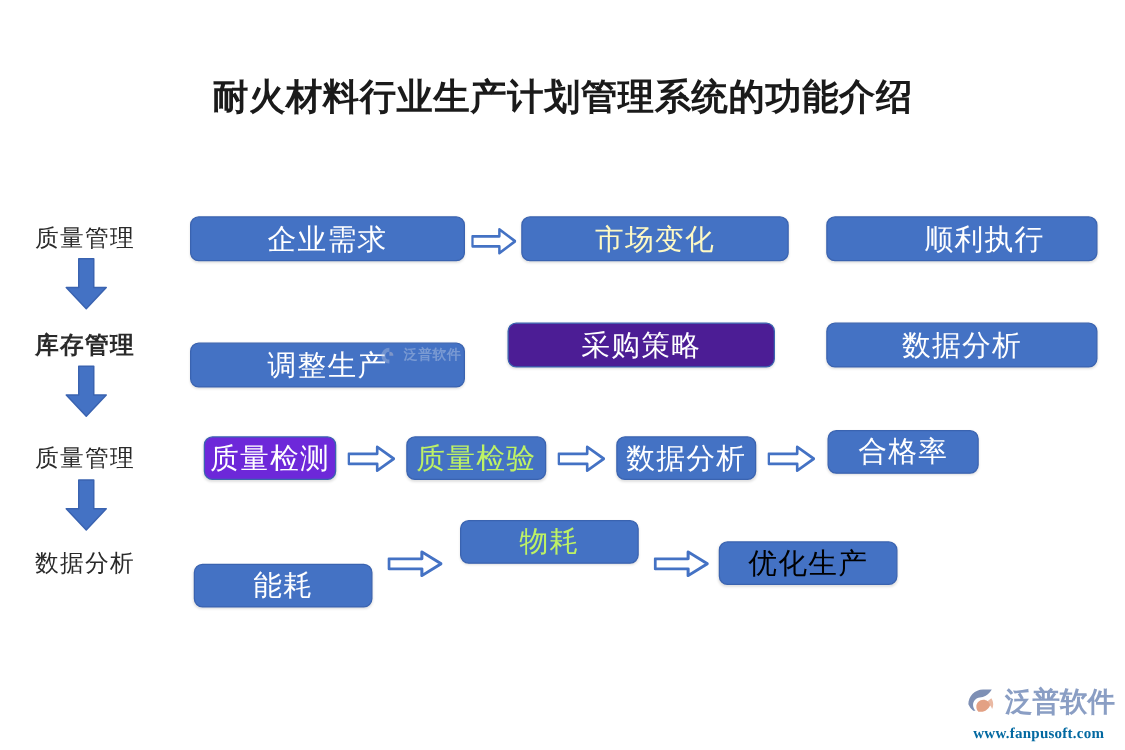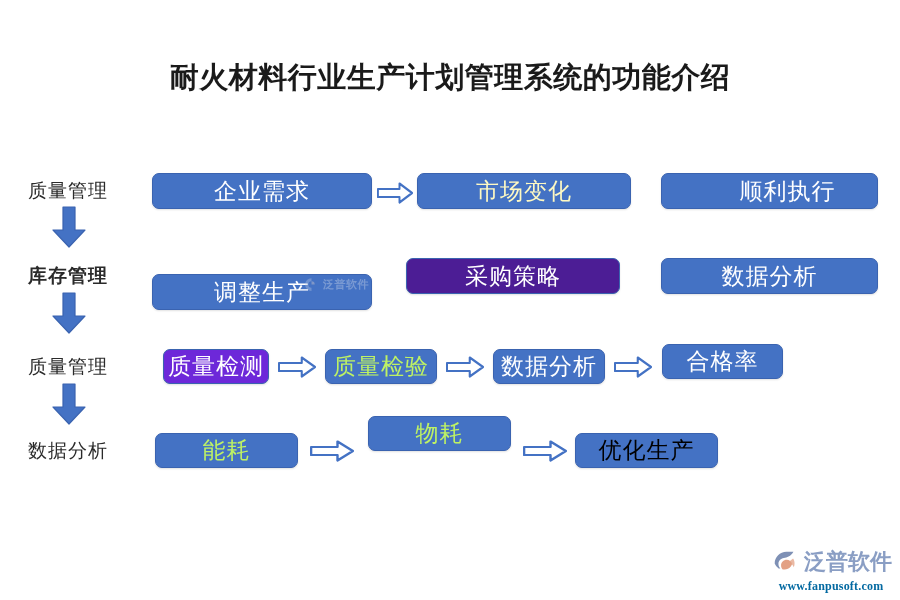--- a/index.html
+++ b/index.html
@@ -206,21 +206,21 @@
       <div class="right-arrow" style="left: 446px; top: 346px; width: 38px;">
         <svg viewBox="0 0 40 22" preserveAspectRatio="none" aria-hidden="true">
           <path d="M1 7 H25 V1.5 L39 11 L25 20.5 V15 H1 Z" fill="#ffffff" stroke="#4472C4" stroke-width="2.2" stroke-linejoin="round"></path>
         </svg>
       </div>
       <div class="right-arrow" style="left: 614px; top: 346px; width: 38px;">
         <svg viewBox="0 0 40 22" preserveAspectRatio="none" aria-hidden="true">
           <path d="M1 7 H25 V1.5 L39 11 L25 20.5 V15 H1 Z" fill="#ffffff" stroke="#4472C4" stroke-width="2.2" stroke-linejoin="round"></path>
         </svg>
       </div>
-      <div class="pbox" style="left: 155px; top: 423px; width: 143px; height: 35px; background: rgb(68, 114, 196); border-color: rgb(58, 99, 176); color: #bef264;">能耗</div>
+      <div class="pbox" style="left: 155px; top: 441px; width: 143px; height: 35px; background: rgb(68, 114, 196); border-color: rgb(58, 99, 176); color: #ffffff;">能耗</div>
       <div class="pbox" style="left: 368px; top: 406px; width: 143px; height: 35px; background: rgb(68, 114, 196); border-color: rgb(58, 99, 176); color: #bef264;">物耗</div>
       <div class="pbox" style="left: 575px; top: 423px; width: 143px; height: 35px; background: rgb(68, 114, 196); border-color: rgb(58, 99, 176); color: #000000;">优化生产</div>
       <div class="right-arrow" style="left: 310px; top: 430px; width: 44px;">
         <svg viewBox="0 0 40 22" preserveAspectRatio="none" aria-hidden="true">
           <path d="M1 7 H25 V1.5 L39 11 L25 20.5 V15 H1 Z" fill="#ffffff" stroke="#4472C4" stroke-width="2.2" stroke-linejoin="round"></path>
         </svg>
       </div>
       <div class="right-arrow" style="left: 523px; top: 430px; width: 44px;">
         <svg viewBox="0 0 40 22" preserveAspectRatio="none" aria-hidden="true">
           <path d="M1 7 H25 V1.5 L39 11 L25 20.5 V15 H1 Z" fill="#ffffff" stroke="#4472C4" stroke-width="2.2" stroke-linejoin="round"></path>

